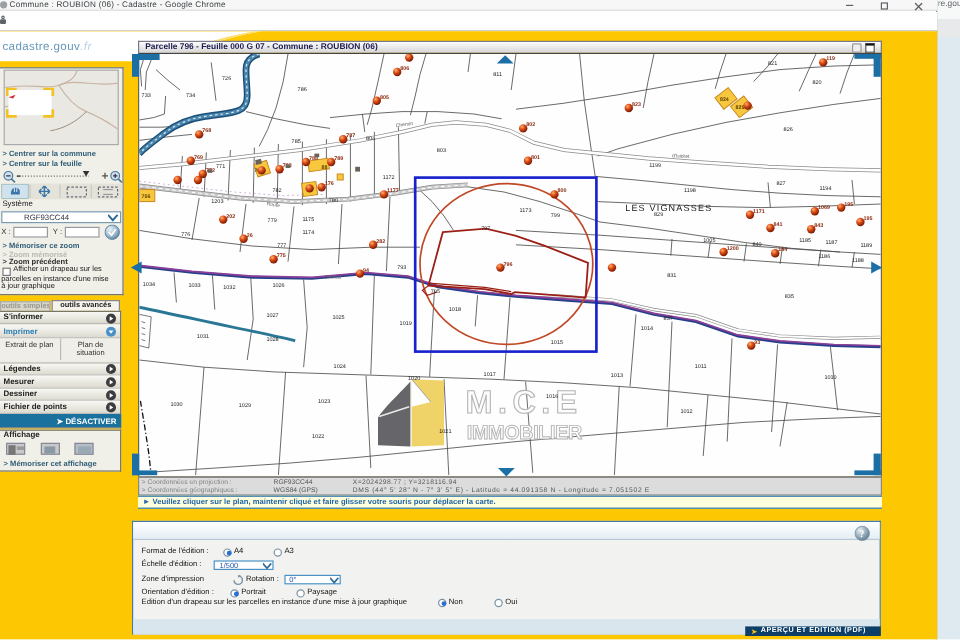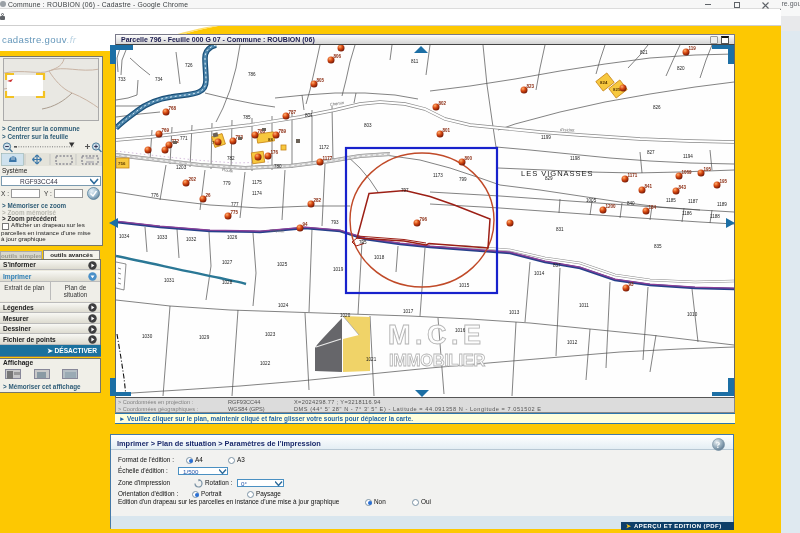--- a/index.html
+++ b/index.html
@@ -515,21 +515,20 @@
     </div>
     <div class="abs" style="left:62px;top:312.5px;width:16px;height:10.5px;background:#b5bec4;border:1px solid #889;">
       <div class="abs" style="left:2px;top:2px;width:11px;height:6px;background:#9aaab4;"></div>
     </div>
     <div class="abs" style="left:3px;top:326.5px;font-size:6.3px;font-weight:bold;color:#2f5d77;white-space:nowrap;">&gt; Mémoriser cet affichage</div>
   </div>
 
   <div id="printpanel" class="abs" style="left:110px;top:434px;width:625px;height:97px;">
     <div class="abs" style="left:0;top:0;width:624px;height:95px;background:#f2f2f0;border:1px solid #4579a8;border-bottom:2px solid #ab920e;"></div>
     <div class="abs" style="left:1px;top:1px;width:622px;height:15px;background:linear-gradient(#ffffff,#e4eef4);border-bottom:1px solid #b8c8d4;"></div>
-    <div class="abs" style="left:7px;top:4.5px;font-size:7.4px;font-weight:bold;color:#1a2a6b;white-space:nowrap;">Imprimer &gt; Plan de situation &gt; Paramètres de l'impression</div>
     <svg class="abs" style="left:602px;top:4px;" width="13" height="13">
       <defs>
           <radialGradient id="hb" cx="35%" cy="30%" r="80%">
             <stop offset="0%" stop-color="#e8eef2"></stop>
             <stop offset="55%" stop-color="#93aaba"></stop>
             <stop offset="100%" stop-color="#55718a"></stop>
           </radialGradient>
         </defs>
       <circle cx="6.5" cy="6.5" r="6" fill="url(#hb)" stroke="#7a92a4" stroke-width="0.7"></circle>
       <text x="4" y="9.5" font-size="8.5" font-weight="bold" fill="#fff" font-family="Liberation Serif">?</text>

